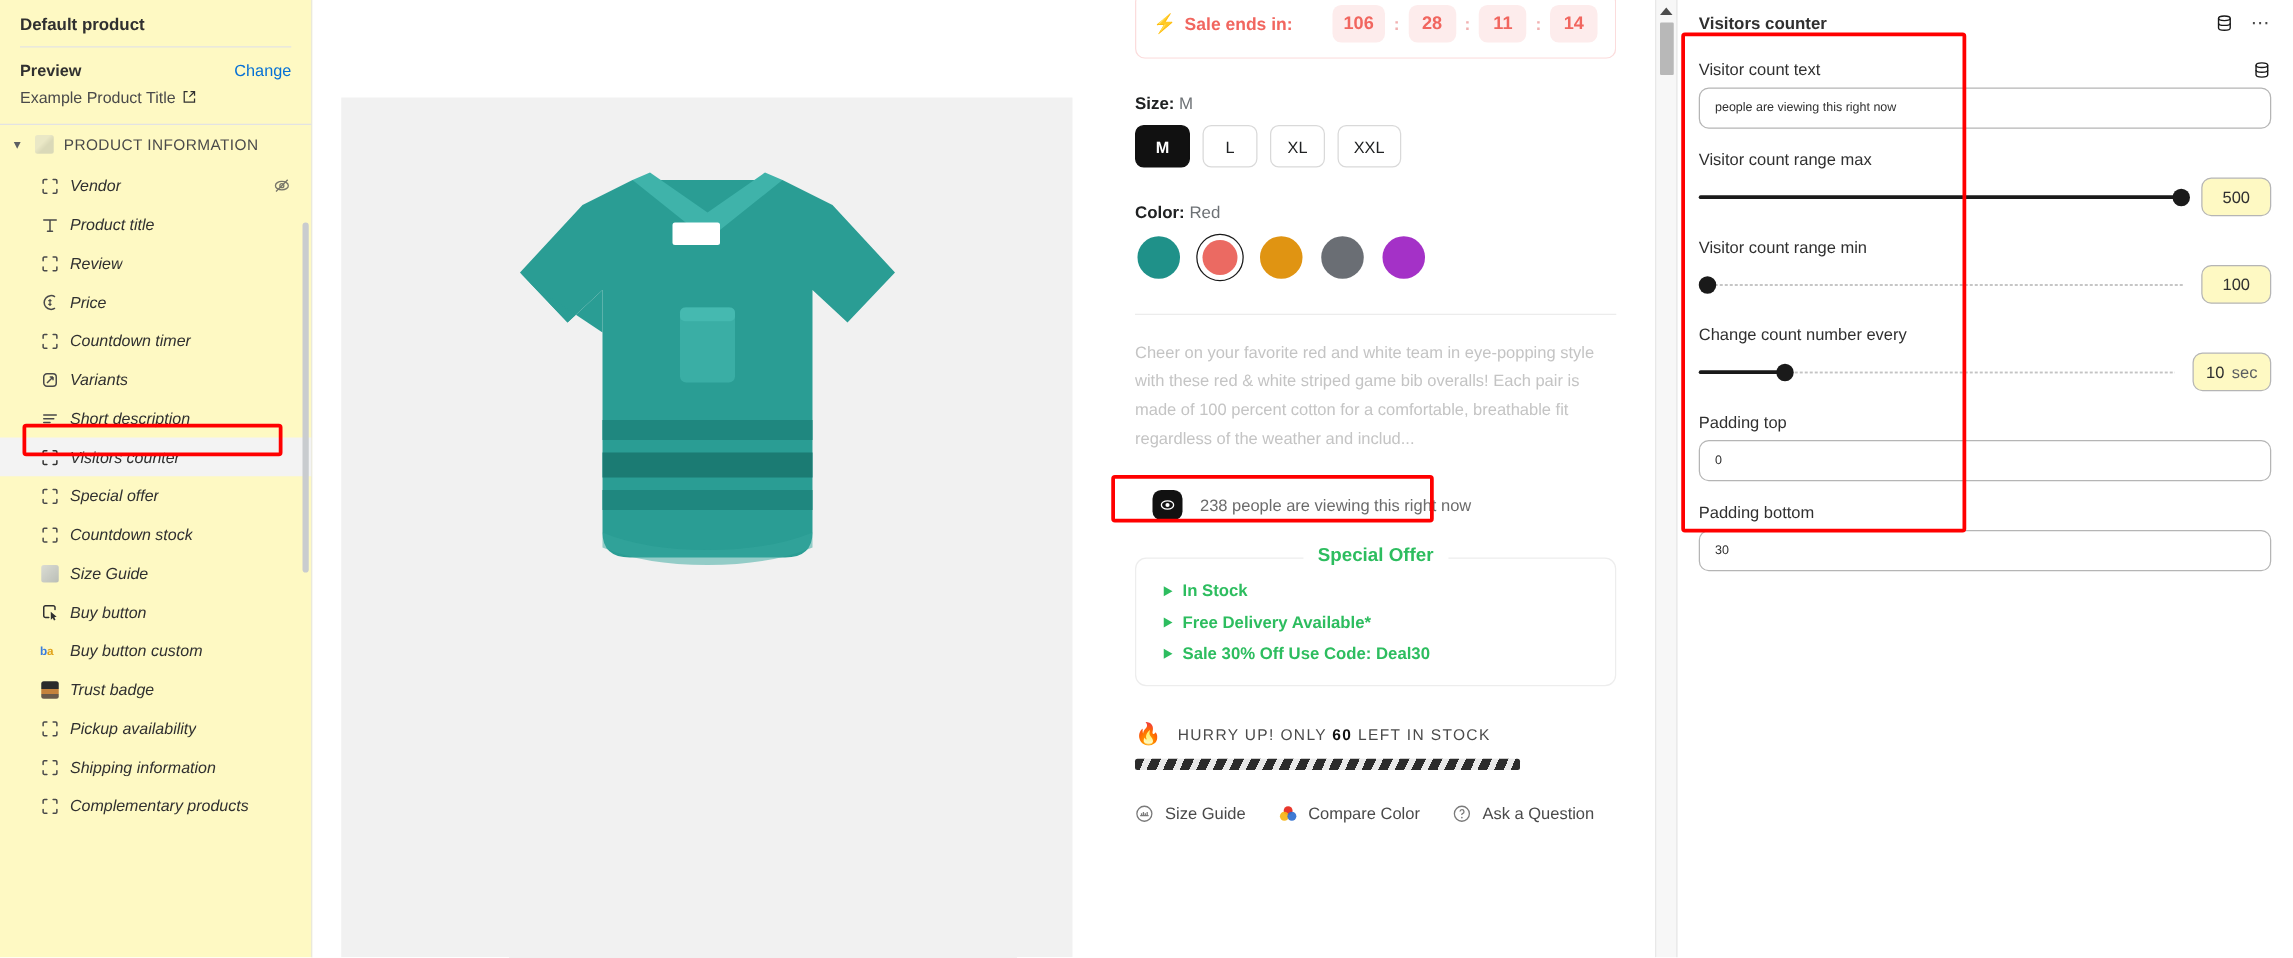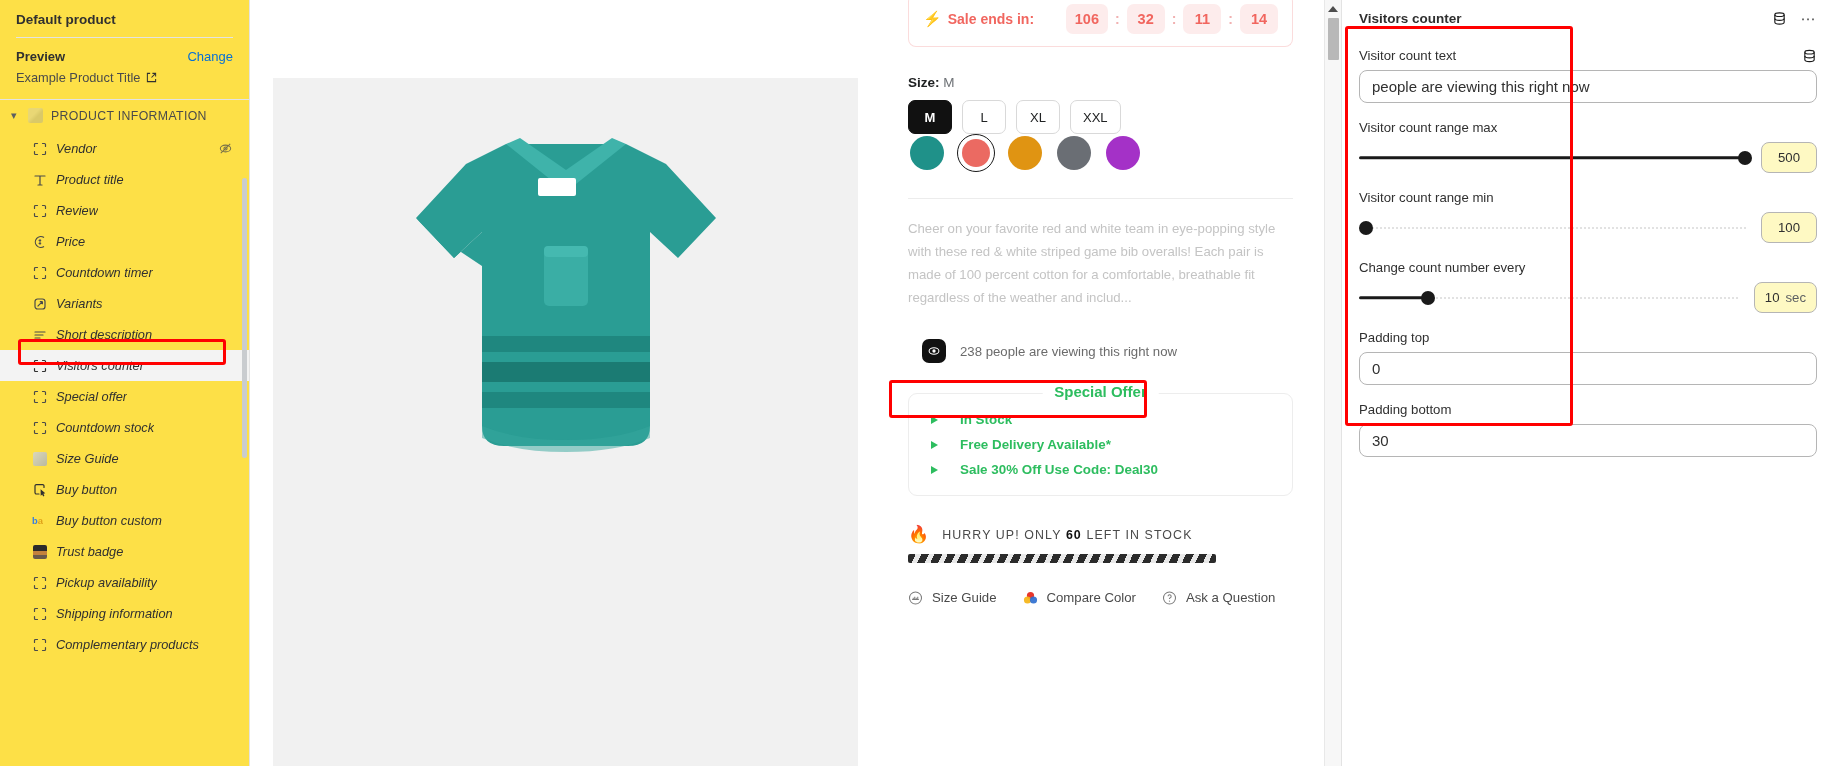--- a/index.html
+++ b/index.html
@@ -6,21 +6,21 @@
   html, body {
     width: 1834px; height: 766px;
     font-family: "Liberation Sans", sans-serif;
     background: #ffffff;
     overflow: hidden;
   }
   .app { display: flex; width: 1834px; height: 766px; position: relative; }
 
   
   .sidebar {
-    width: 250px; height: 766px; background: #fde047;
+    width: 250px; height: 766px; background: #fef9c3;
     border-right: 1px solid #e3e3e3;
     position: relative; flex: 0 0 250px;
   }
   .sb-title { font-size: 13.5px; font-weight: 700; color: #303030; padding: 12px 16px 10px 16px; }
   .sb-divider { height: 1px; background: #e3e3e3; margin: 0 16px; }
   .sb-preview { padding: 11px 16px 10px 16px; }
   .sb-prev-row { display: flex; justify-content: space-between; align-items: center; }
   .sb-prev-label { font-size: 13px; font-weight: 700; color: #303030; }
   .sb-change { font-size: 13px; color: #0570d6; cursor: pointer; }
   .sb-prev-sub { font-size: 12.8px; color: #4a4a4a; margin-top: 6px; display: flex; align-items: center; gap: 6px; }
@@ -115,21 +115,21 @@
   .vc-text { font-size: 13.2px; color: #6b6b6b; }
 
   .offer-box {
     margin-top: 22px; border: 1px solid #ededed; border-radius: 9px;
     padding: 18px 20px 18px 22px; position: relative;
   }
   .offer-title {
     position: absolute; top: -11px; left: 50%; transform: translateX(-50%);
     background: #fff; padding: 0 12px; color: #2dbd5f; font-weight: 700; font-size: 15px;
   }
-  .offer-item { display: flex; align-items: center; gap: 22px; color: #2dbd5f; font-weight: 700; font-size: 13.4px; margin-bottom: 10px; }
+  .offer-item { display: flex; align-items: center; gap: 8px; color: #2dbd5f; font-weight: 700; font-size: 13.4px; margin-bottom: 10px; }
   .offer-item:last-child { margin-bottom: 0; }
   .tri { width: 0; height: 0; border-left: 7px solid #2dbd5f; border-top: 4.5px solid transparent; border-bottom: 4.5px solid transparent; }
 
   .hurry-row { display: flex; align-items: center; gap: 13px; margin-top: 28px; }
   .fire { font-size: 17px; }
   .hurry-text { font-size: 12.4px; letter-spacing: 1.1px; color: #4a4a4a; }
   .hurry-text b { color: #111; font-weight: 700; }
   .stripe {
     margin-top: 9px; height: 9px; border-radius: 2px; width: 308px;
     background: repeating-linear-gradient(115deg, #2b2b2b 0 7px, #e9e9e9 7px 12px);
@@ -164,21 +164,21 @@
   .rp-head-icons { margin-left: auto; display: flex; align-items: center; gap: 14px; }
   .dots { letter-spacing: 1.5px; font-size: 15px; color: #4a4a4a; line-height: 10px; cursor: pointer; }
 
   .rp-body { padding: 12px 17px 0 17px; }
   .field { margin-bottom: 17px; }
   .f-label-row { display: flex; align-items: center; margin-bottom: 7px; }
   .f-label { font-size: 13.2px; color: #303030; }
   .f-label-row .db { margin-left: auto; }
   .t-input {
     width: 100%; height: 33px; border: 1px solid #b5b5b5; border-radius: 8px;
-    padding: 0 12px; font-size: 15px; color: #303030;
+    padding: 0 12px; font-size: 10px; color: #303030;
     font-family: "Liberation Sans", sans-serif; background: #fff; outline: none;
   }
   .slider-row { display: flex; align-items: center; gap: 14px; }
   .slider { position: relative; flex: 1 1 auto; height: 20px; display: flex; align-items: center; cursor: pointer; }
   .track-dots {
     position: absolute; left: 0; right: 0; height: 3px; top: 50%; transform: translateY(-50%);
     background-image: radial-gradient(#c4c4c4 42%, transparent 45%);
     background-size: 4px 3px; background-repeat: repeat-x;
   }
   .track-fill { position: absolute; left: 0; height: 3.5px; background: #1a1a1a; border-radius: 2px; top: 50%; transform: translateY(-50%); }
@@ -411,39 +411,43 @@
     <div class="detail">
 
       <div class="sale-box">
         <span class="sale-label">
           <span class="bolt">⚡</span>
           <span>Sale ends in:</span>
         </span>
         <span class="cd-group">
           <span class="cd-cell">106</span>
           <span class="cd-sep">:</span>
-          <span class="cd-cell">32</span>
+          <span class="cd-cell">28</span>
           <span class="cd-sep">:</span>
           <span class="cd-cell">11</span>
           <span class="cd-sep">:</span>
           <span class="cd-cell">14</span>
         </span>
       </div>
 
       <div class="opt-label">
         <b>Size:</b>
         <span>M</span>
       </div>
       <div class="size-row">
         <div class="size-btn active">M</div>
         <div class="size-btn">L</div>
         <div class="size-btn">XL</div>
         <div class="size-btn">XXL</div>
       </div>
 
+      <div class="opt-label">
+        <b>Color:</b>
+        <span>Red</span>
+      </div>
       <div class="color-row">
         <span class="sw-wrap">
             <span class="sw" style="background:#1f9189"></span>
           </span>
         <span class="sw-wrap active">
             <span class="sw" style="background:#eb6a62"></span>
           </span>
         <span class="sw-wrap">
             <span class="sw" style="background:#e09412"></span>
           </span>

